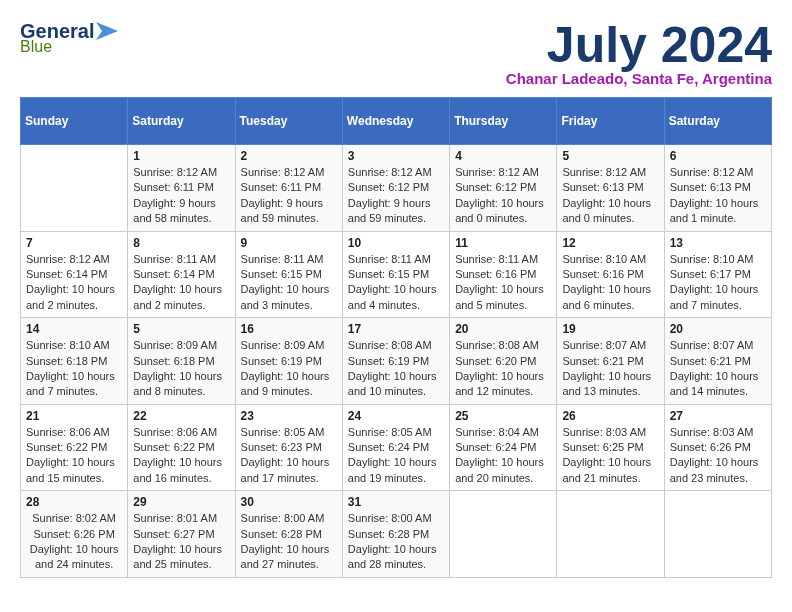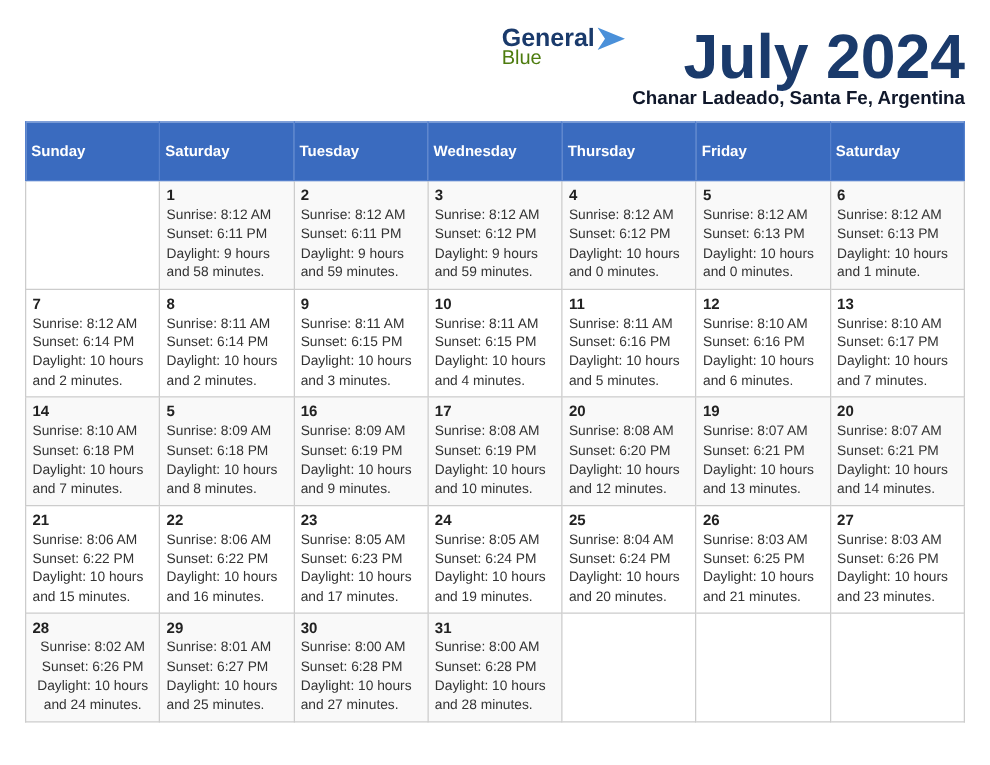--- a/index.html
+++ b/index.html
@@ -5,40 +5,40 @@
     * { margin: 0; padding: 0; box-sizing: border-box; }
     body {
       font-family: Arial, sans-serif;
       background: #fff;
       width: 792px;
       min-height: 612px;
       padding: 20px;
     }
     .header {
       display: flex;
-      justify-content: flex-end;
+      justify-content: space-between;
       align-items: flex-start;
       margin-bottom: 10px;
     }
     .logo {
       display: flex;
       align-items: center;
     }
     .title-section {
       text-align: right;
     }
     .month-title {
       font-size: 50px;
       font-weight: bold;
       color: #1a3a6b;
       line-height: 1;
     }
     .subtitle {
       font-size: 15px;
-      color: #0f172a;
+      color: #a21caf;
       font-weight: 600;
     }
     table {
       width: 100%;
       border-collapse: collapse;
       font-size: 11px;
     }
     thead tr th {
       background-color: #3a6bbf;
       color: #fff;

